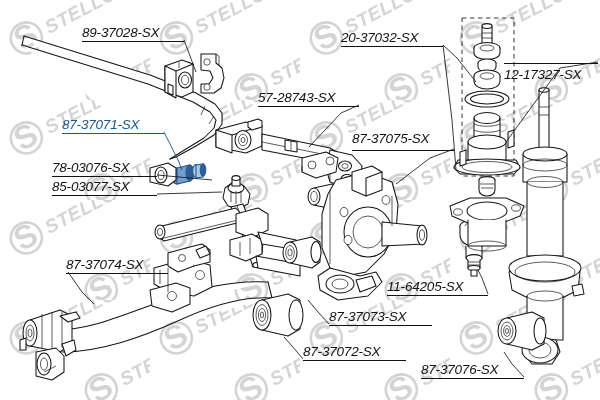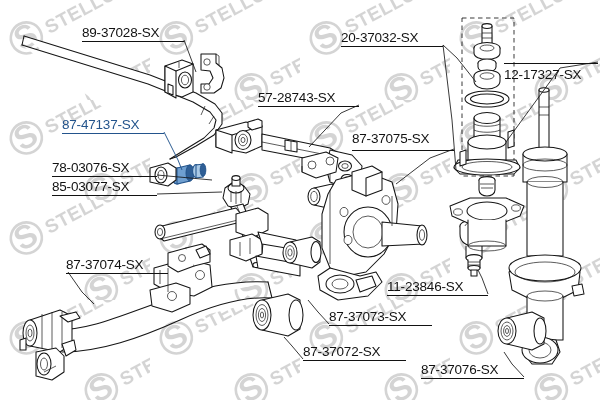--- a/index.html
+++ b/index.html
@@ -1,18 +1,18 @@
 <!DOCTYPE html>
 <html><head>
 <meta charset="utf-8">
 <title>Suspension Parts Diagram</title>
 <style>
   html,body{margin:0;padding:0;background:#fff;}
   body{width:600px;height:400px;overflow:hidden;font-family:"Liberation Sans",sans-serif;}
-  #stage{position:relative;width:600px;height:400px;background:#ffffff;overflow:hidden;}
+  #stage{position:relative;width:600px;height:400px;background:#ffffff;overflow:hidden;font-style:italic;}
   #stage svg{position:absolute;left:0;top:0;}
   .wm{position:absolute;left:0;top:0;width:600px;height:400px;pointer-events:none;}
   .lbl{position:absolute;white-space:nowrap;font-family:"Liberation Sans",sans-serif;
        font-size:13.5px;letter-spacing:-0.2px;color:#121212;line-height:1;}
   .lbl.hl{color:#23548c;}
   .ul{position:absolute;height:0;border-top:1.3px solid #121212;}
   .ul.hl{border-top-color:#23548c;}
 </style>
 </head>
 <body>
@@ -363,29 +363,29 @@
       <div class="lbl" style="left: 82px; top: 26px;">89-37028-SX</div>
       <div class="ul" style="left: 82px; top: 41px; width: 102px;"></div>
       <div class="lbl" style="left: 341px; top: 31px;">20-37032-SX</div>
       <div class="ul" style="left: 341px; top: 46px; width: 102px;"></div>
       <div class="lbl" style="left: 504px; top: 48px; margin-top: 20px;">12-17327-SX</div>
       <div class="ul" style="left: 504px; top: 63px; width: 94px;"></div>
       <div class="lbl" style="left: 258px; top: 91px;">57-28743-SX</div>
       <div class="ul" style="left: 258px; top: 106px; width: 101px;"></div>
       <div class="lbl" style="left: 352px; top: 132px;">87-37075-SX</div>
       <div class="ul" style="left: 352px; top: 150px; width: 102px;"></div>
-      <div class="lbl hl" style="left: 62px; top: 118px;">87-47137-SX</div>
+      <div class="lbl hl" style="left: 62px; top: 118px;">87-37071-SX</div>
       <div class="ul hl" style="left: 62px; top: 133px; width: 102px;"></div>
       <div class="lbl" style="left: 52px; top: 161px;">78-03076-SX</div>
       <div class="ul" style="left: 52px; top: 176px; width: 105px;"></div>
       <div class="lbl" style="left: 52px; top: 180px;">85-03077-SX</div>
       <div class="ul" style="left: 52px; top: 195px; width: 105px;"></div>
       <div class="lbl" style="left: 66px; top: 258px;">87-37074-SX</div>
       <div class="ul" style="left: 66px; top: 273px; width: 102px;"></div>
-      <div class="lbl" style="left: 387px; top: 280px;">11-23846-SX</div>
+      <div class="lbl" style="left: 387px; top: 280px;">11-64205-SX</div>
       <div class="ul" style="left: 387px; top: 295px; width: 101px;"></div>
       <div class="lbl" style="left: 329px; top: 310px;">87-37073-SX</div>
       <div class="ul" style="left: 329px; top: 325px; width: 103px;"></div>
       <div class="lbl" style="left: 303px; top: 345px;">87-37072-SX</div>
       <div class="ul" style="left: 303px; top: 360px; width: 103px;"></div>
       <div class="lbl" style="left: 421px; top: 363px;">87-37076-SX</div>
       <div class="ul" style="left: 421px; top: 378px; width: 103px;"></div>
     </div>
 
 </div>

